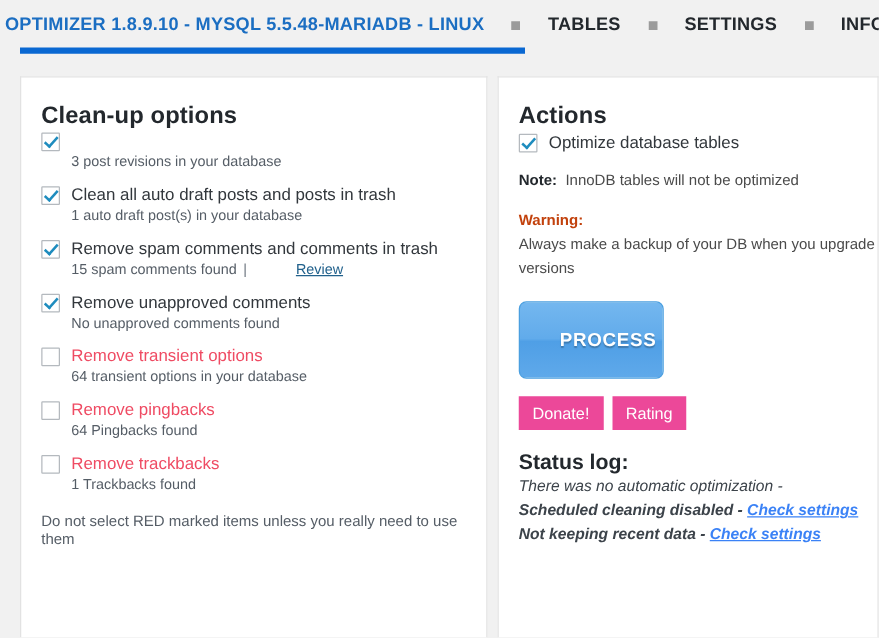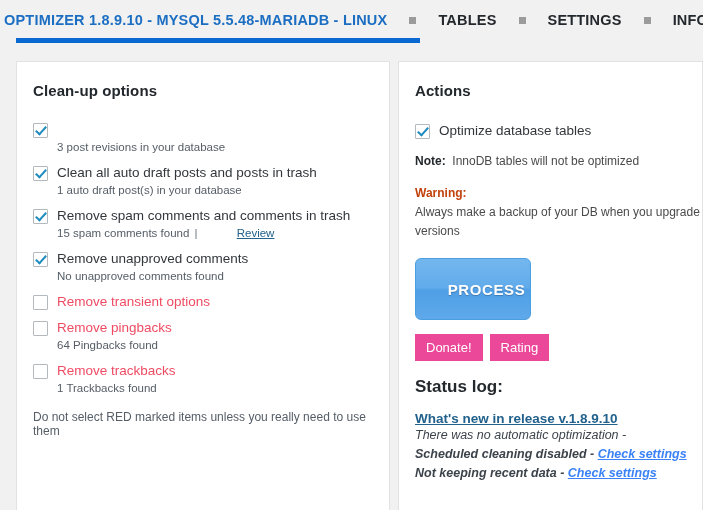--- a/index.html
+++ b/index.html
@@ -80,24 +80,24 @@
     width: 374px;
     margin-left: 16px;
     padding: 20px 16px 0 16px;
   }
   .panel-right {
     flex: 1;
     margin-left: 8px;
     padding: 20px 16px 0 16px;
   }
   .panel-title {
-    font-size: 15px;
+    font-size: 19px;
     font-weight: bold;
     color: #23282d;
-    margin: 0 0 24px 0;
+    margin: 0 0 2px 0;
     letter-spacing: 0.1px;
   }
 
   
   .opt-row {
     margin-bottom: 10px;
   }
   .opt-line {
     display: flex;
     align-items: center;
@@ -304,20 +304,21 @@
           <span class="opt-label">Remove unapproved comments</span>
         </div>
         <div class="opt-sub">No unapproved comments found</div>
       </div>
 
       <div class="opt-row">
         <div class="opt-line">
           <span class="cb"></span>
           <span class="opt-label red">Remove transient options</span>
         </div>
+        <div class="opt-sub">64 transient options in your database</div>
       </div>
 
       <div class="opt-row">
         <div class="opt-line">
           <span class="cb"></span>
           <span class="opt-label red">Remove pingbacks</span>
         </div>
         <div class="opt-sub">64 Pingbacks found</div>
       </div>
 
@@ -352,21 +353,20 @@
 
       <div class="process-btn">PROCESS</div>
 
       <div class="minor-btns">
         <button class="minor-btn">Donate!</button>
         <button class="minor-btn">Rating</button>
       </div>
 
       <div class="status-title">Status log:</div>
 
-      <a class="status-release">What's new in release v.1.8.9.10</a>
 
       <div class="status-lines">
         <span class="sl">
           <span>There was no automatic optimization -</span>
         </span>
         <span class="sl bold">
           <span>Scheduled cleaning disabled - </span><a>Check settings</a>
         </span>
         <span class="sl bold">
           <span>Not keeping recent data - </span><a>Check settings</a>

